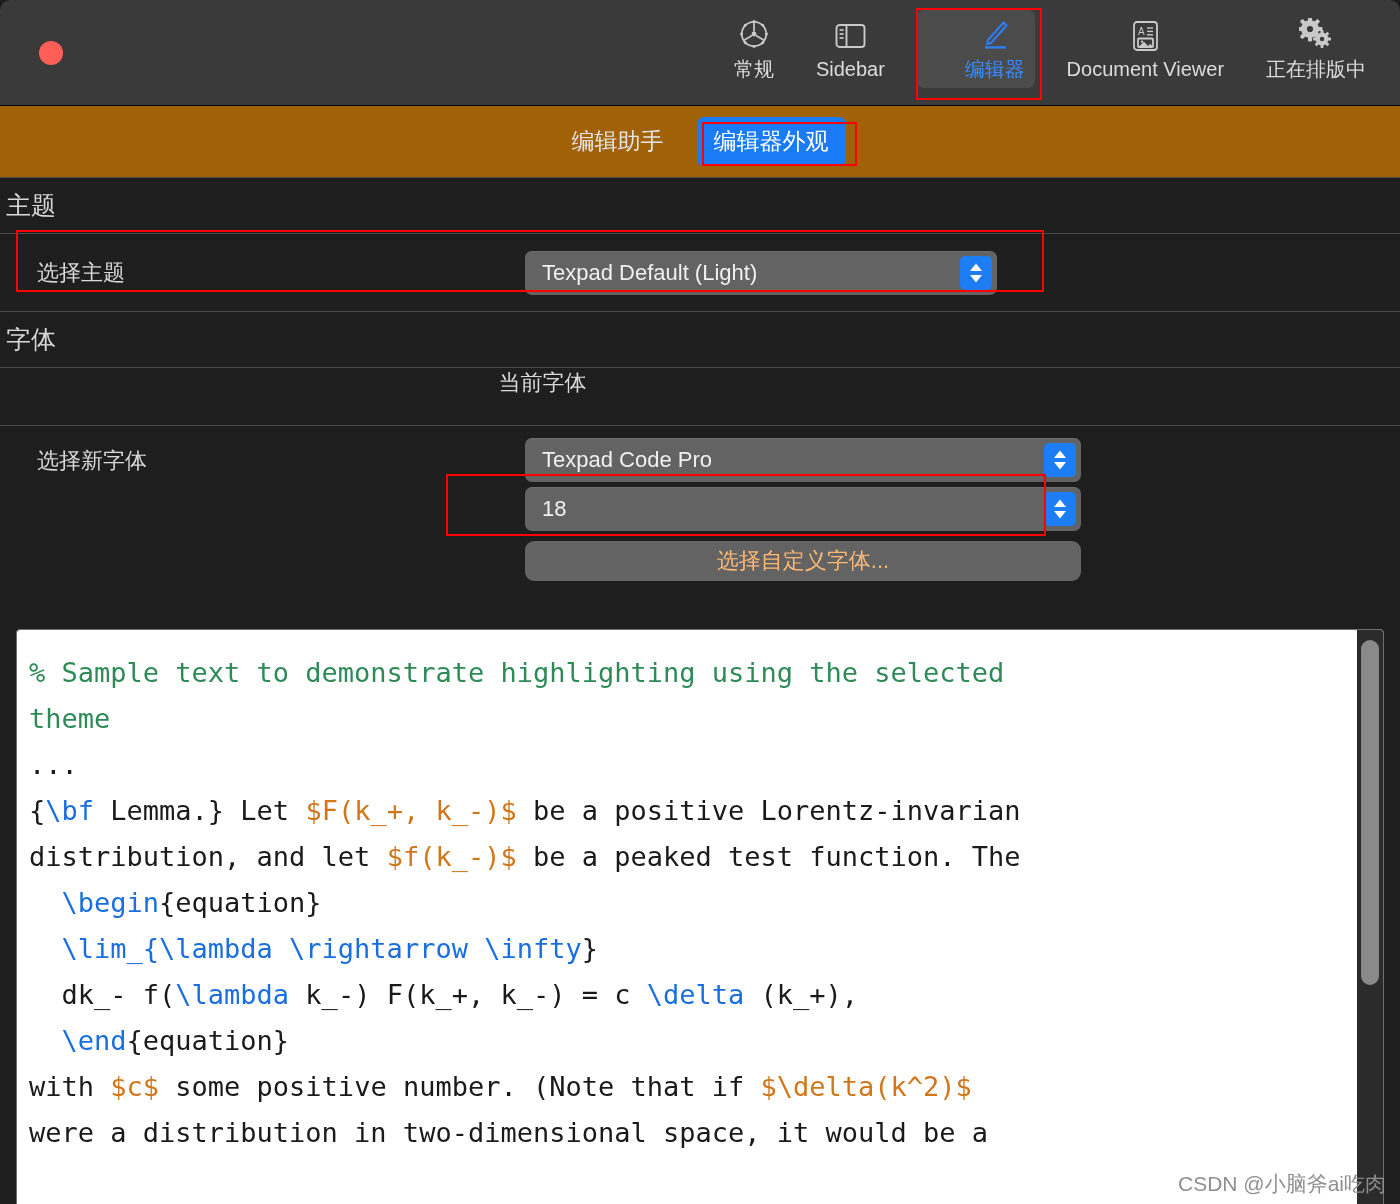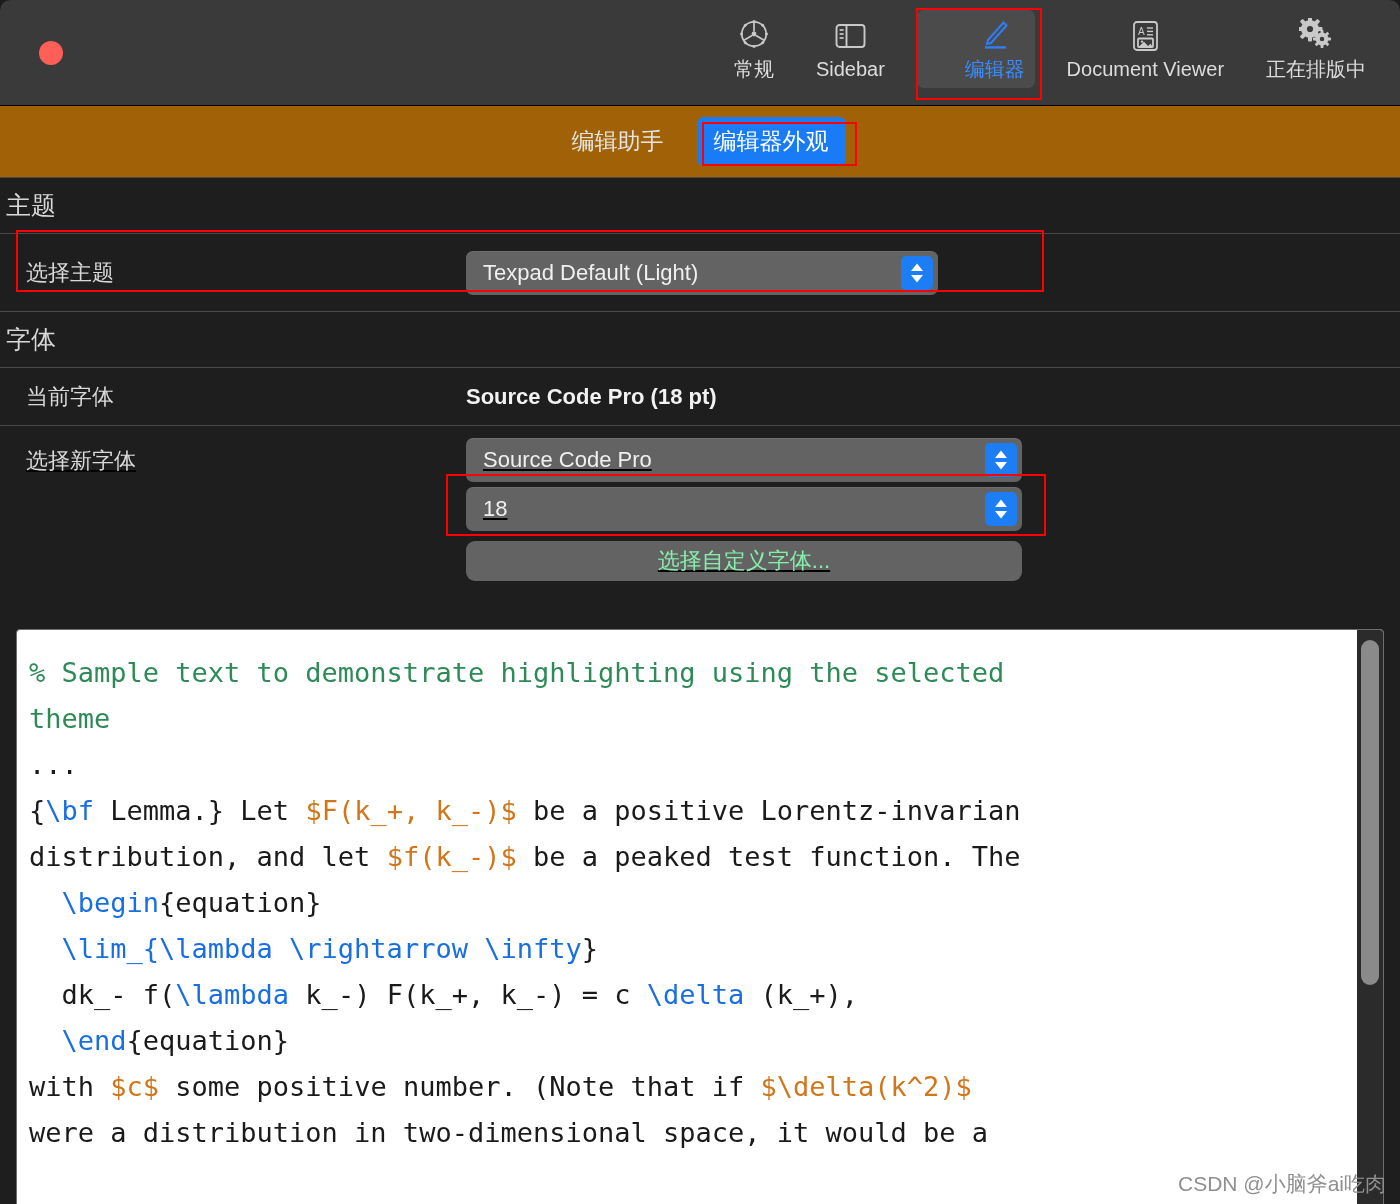--- a/index.html
+++ b/index.html
@@ -113,21 +113,22 @@
     color: #d8d8d8;
     background: #1e1e1e;
     border-bottom: 1px solid #4a4a4a;
   }
   .row {
     position: relative;
     display: flex;
     align-items: center;
     background: #1e1e1e;
     border-bottom: 1px solid #4a4a4a;
-    padding-left: 26px;
+    padding-left: 37px;
+    gap: 48px;
   }
   .row.noborder { border-bottom: none; }
   .row-label {
     font-size: 22px;
     color: #d9d9d9;
     width: 440px;
     flex: none;
   }
   .row-value-bold {
     font-size: 22px;
@@ -165,21 +166,21 @@
   }
   .stepper svg { display: block; }
 
   .plainbtn {
     background: #636363;
     border-radius: 9px;
     height: 40px;
     display: flex;
     align-items: center;
     justify-content: center;
-    color: #86efac;
+    color: #fdba74;
     font-size: 22px;
   }
 
   
   .preview-wrap {
     position: relative;
     margin: 10px 16px 0 16px;
     height: 580px;
     background: #ffffff;
     border-radius: 4px;
@@ -355,30 +356,30 @@
         <svg width="16" height="9" viewBox="0 0 16 9">
             <path d="M8 8.5 L2 1 L14 1 Z" fill="#ffffff"></path>
           </svg>
       </span>
     </div>
     <div class="annot-box" style="left:16px; top:-4px; width:1028px; height:62px;"></div>
   </div>
 
   <div class="section-head">字体</div>
 
-  <div class="row" style="height:58px;">
+  <div class="row" style="height:58px;flex-direction:column;">
     <div class="row-label">当前字体</div>
     <div class="row-value-bold">Source Code Pro (18 pt)</div>
   </div>
 
-  <div class="row noborder" style="height:193px; align-items:flex-start; padding-top:12px;text-decoration:underline;">
+  <div class="row noborder" style="height:193px; align-items:flex-start; padding-top:12px;">
     <div class="row-label" style="margin-top:8px;">选择新字体</div>
     <div style="display:flex; flex-direction:column; gap:5px; width:556px;">
       <div class="popup">
-        <span>Source Code Pro</span>
+        <span>Texpad Code Pro</span>
         <span class="stepper">
           <svg width="16" height="9" viewBox="0 0 16 9">
               <path d="M8 0.5 L14 8 L2 8 Z" fill="#ffffff"></path>
             </svg>
           <svg width="16" height="9" viewBox="0 0 16 9">
               <path d="M8 8.5 L2 1 L14 1 Z" fill="#ffffff"></path>
             </svg>
         </span>
       </div>
       <div class="popup">

